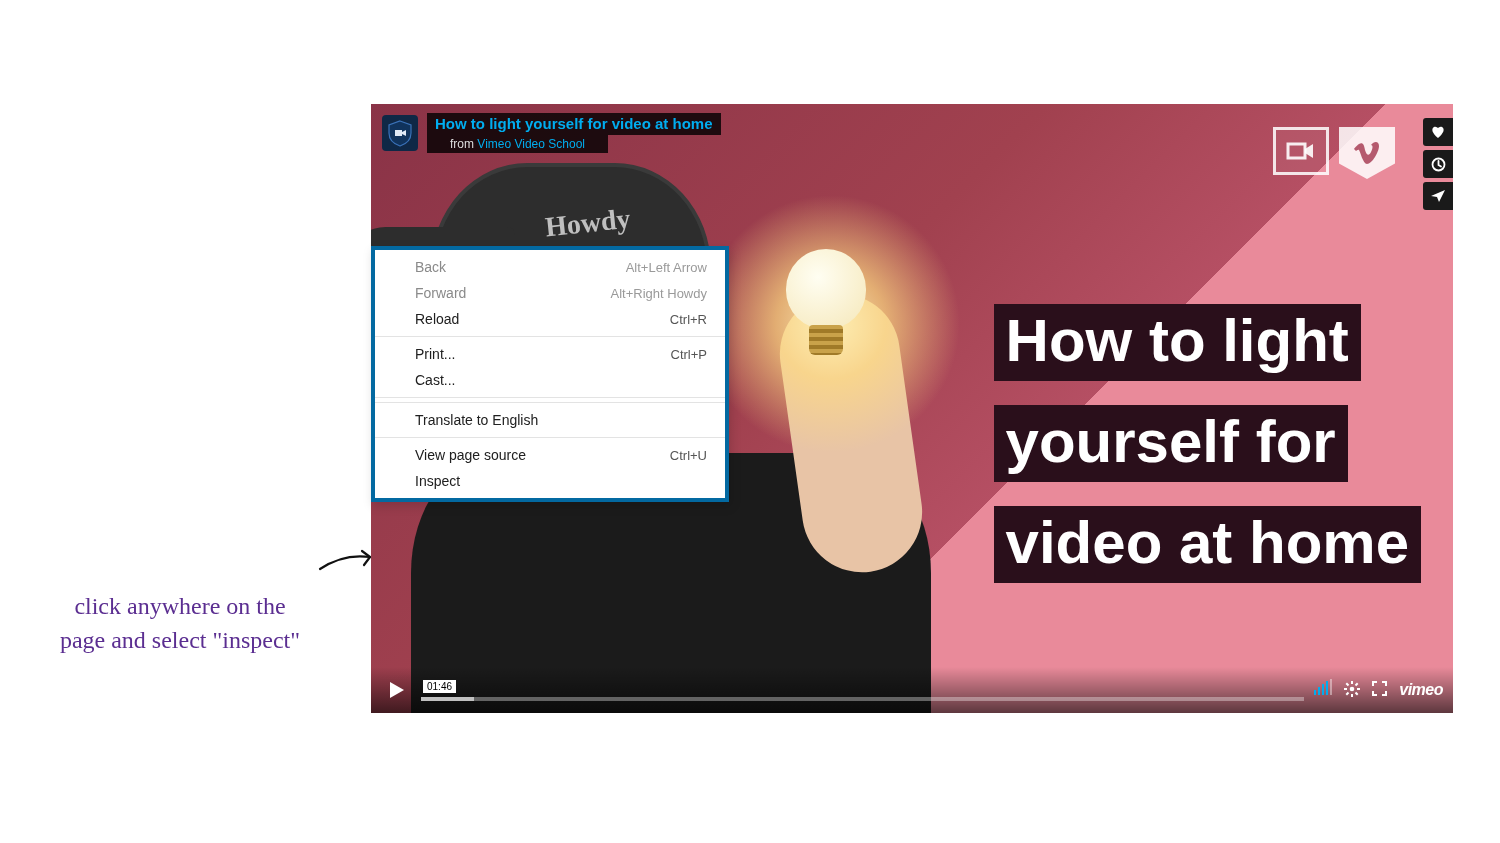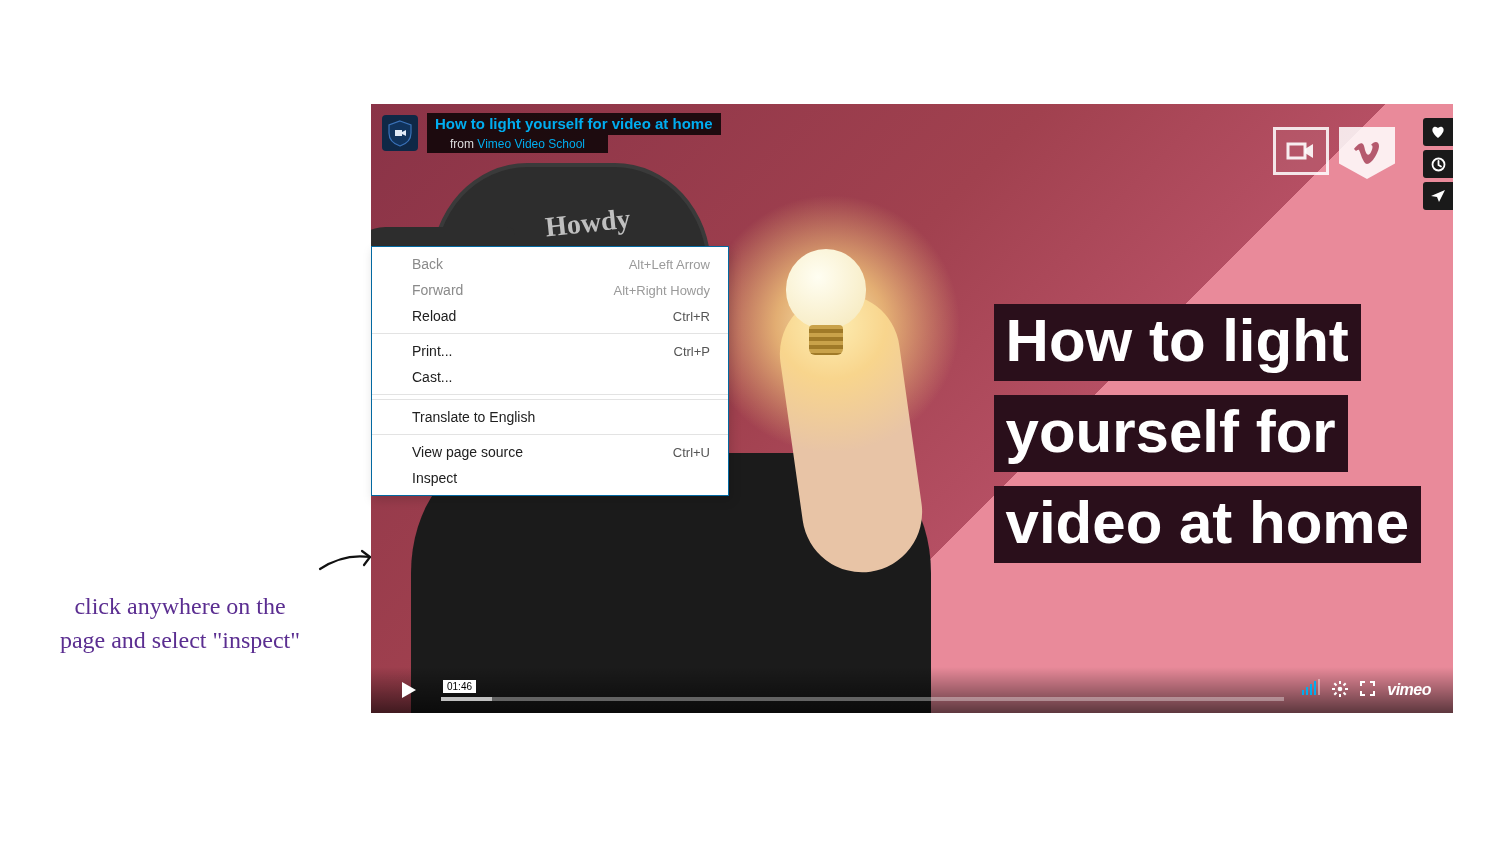--- a/index.html
+++ b/index.html
@@ -103,21 +103,21 @@
     color: #fff;
     font-weight: 700;
     font-size: 60px;
     line-height: 1.15;
     text-align: left;
   }
   .thumb-title span {
     background: #2a0f1b;
     padding: 2px 12px 6px;
     display: inline-block;
-    margin-bottom: 14px;
+    margin-bottom: 24px;
   }
 
   
   .title-badge {
     position: absolute; left: 11px; top: 9px;
     display: flex; align-items: center; gap: 9px;
   }
   .title-badge .avatar {
     width: 36px; height: 36px; background:#0f2846; border-radius:4px;
     display:flex; align-items:center; justify-content:center; position:relative;
@@ -157,22 +157,22 @@
     width:30px; height:28px; background:#1a1a1a; color:#fff;
     display:flex; align-items:center; justify-content:center;
     border-radius:3px 0 0 3px;
   }
 
   
   .controls {
     position:absolute; left:0; bottom:0; width:100%; height:46px;
     display:flex; align-items:center;
     background: linear-gradient(to top, rgba(0,0,0,0.6), rgba(0,0,0,0.0));
-    padding: 0 22px;
-    gap:18px;
+    padding: 0 10px;
+    gap:10px;
   }
   .play-btn {
     width:30px; height:30px; display:flex; align-items:center; justify-content:center;
   }
   .progress-wrap { flex:1; position:relative; height:22px; display:flex; align-items:flex-end; }
   .progress-bar {
     width:100%; height:4px; background: rgba(255,255,255,0.35); position:relative;
   }
   .progress-loaded { position:absolute; left:0; top:0; height:100%; width:6%; background:rgba(255,255,255,0.6);}
   .time-tag {
@@ -187,21 +187,21 @@
   .volume-bars i:nth-child(3){height:11px;}
   .volume-bars i:nth-child(4){height:14px;}
   .volume-bars i:nth-child(5){height:16px; background:rgba(255,255,255,0.4);}
   .gear,.fs { font-size:15px; }
   .vimeo-word { font-weight:900; font-style:italic; font-size:16px; letter-spacing:-0.5px;}
 
   
   .ctx-menu {
     position:absolute; left:371px; top:246px;
     width:358px; background:#ffffff;
-    border:1px solid #0369a1;
+    border:4px solid #0369a1;
     box-shadow: 2px 4px 10px rgba(0,0,0,0.15);
     font-size:14px; color:#202020;
     padding: 4px 0;
   }
   .ctx-item {
     display:flex; align-items:center;
     height:26px; padding: 0 18px 0 40px;
     position:relative;
   }
   .ctx-item.disabled { color:#8a8a8a; }

